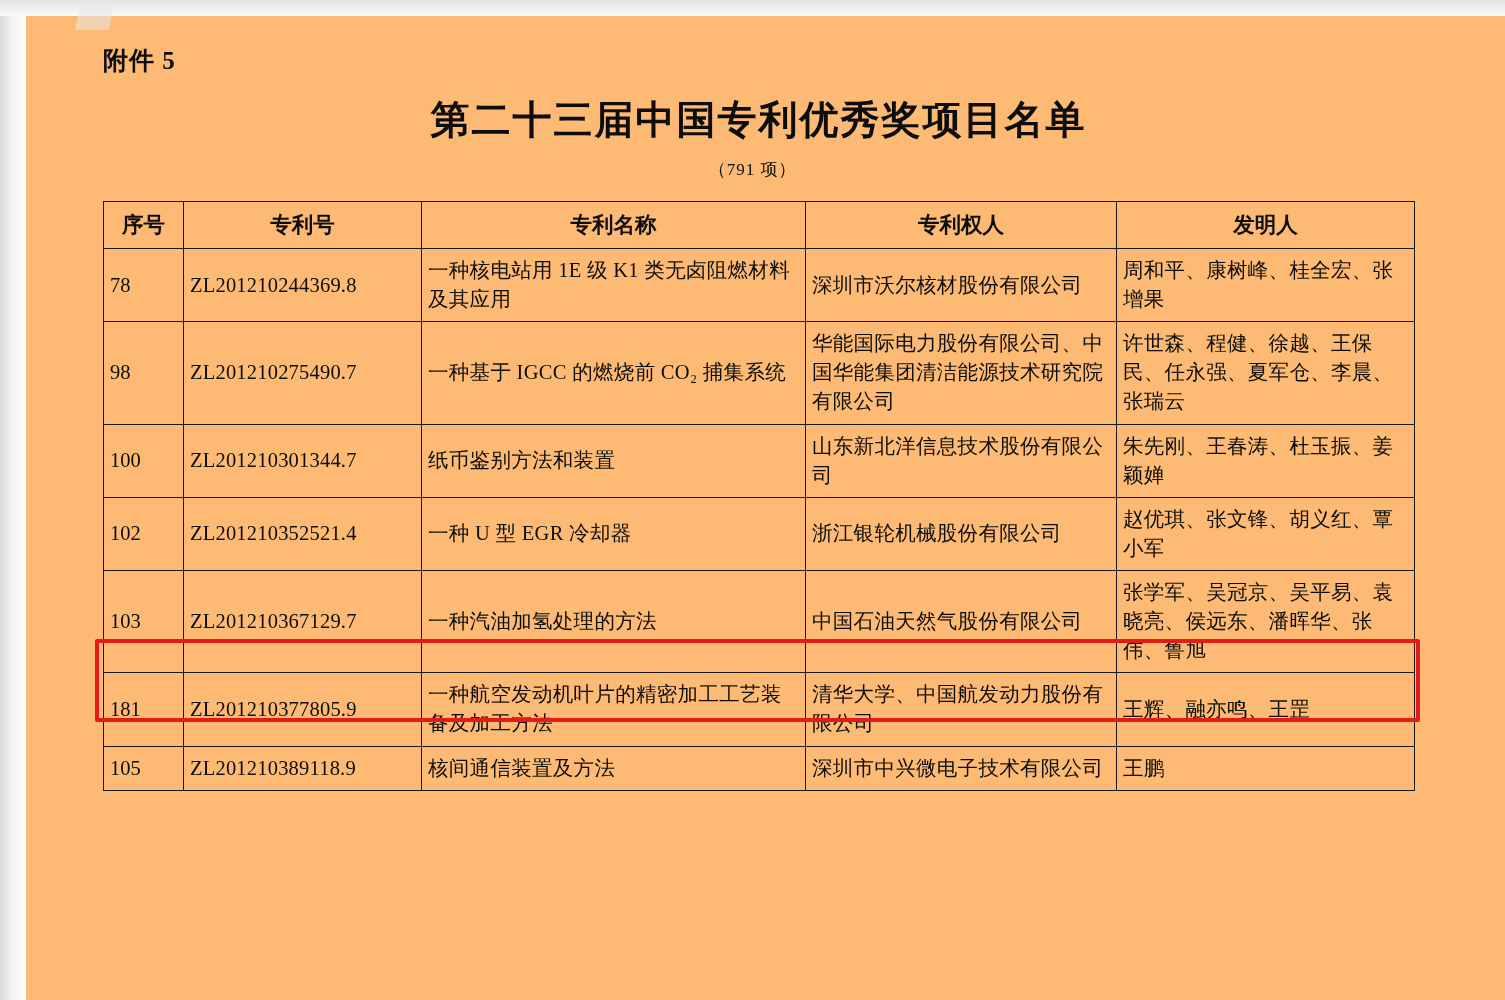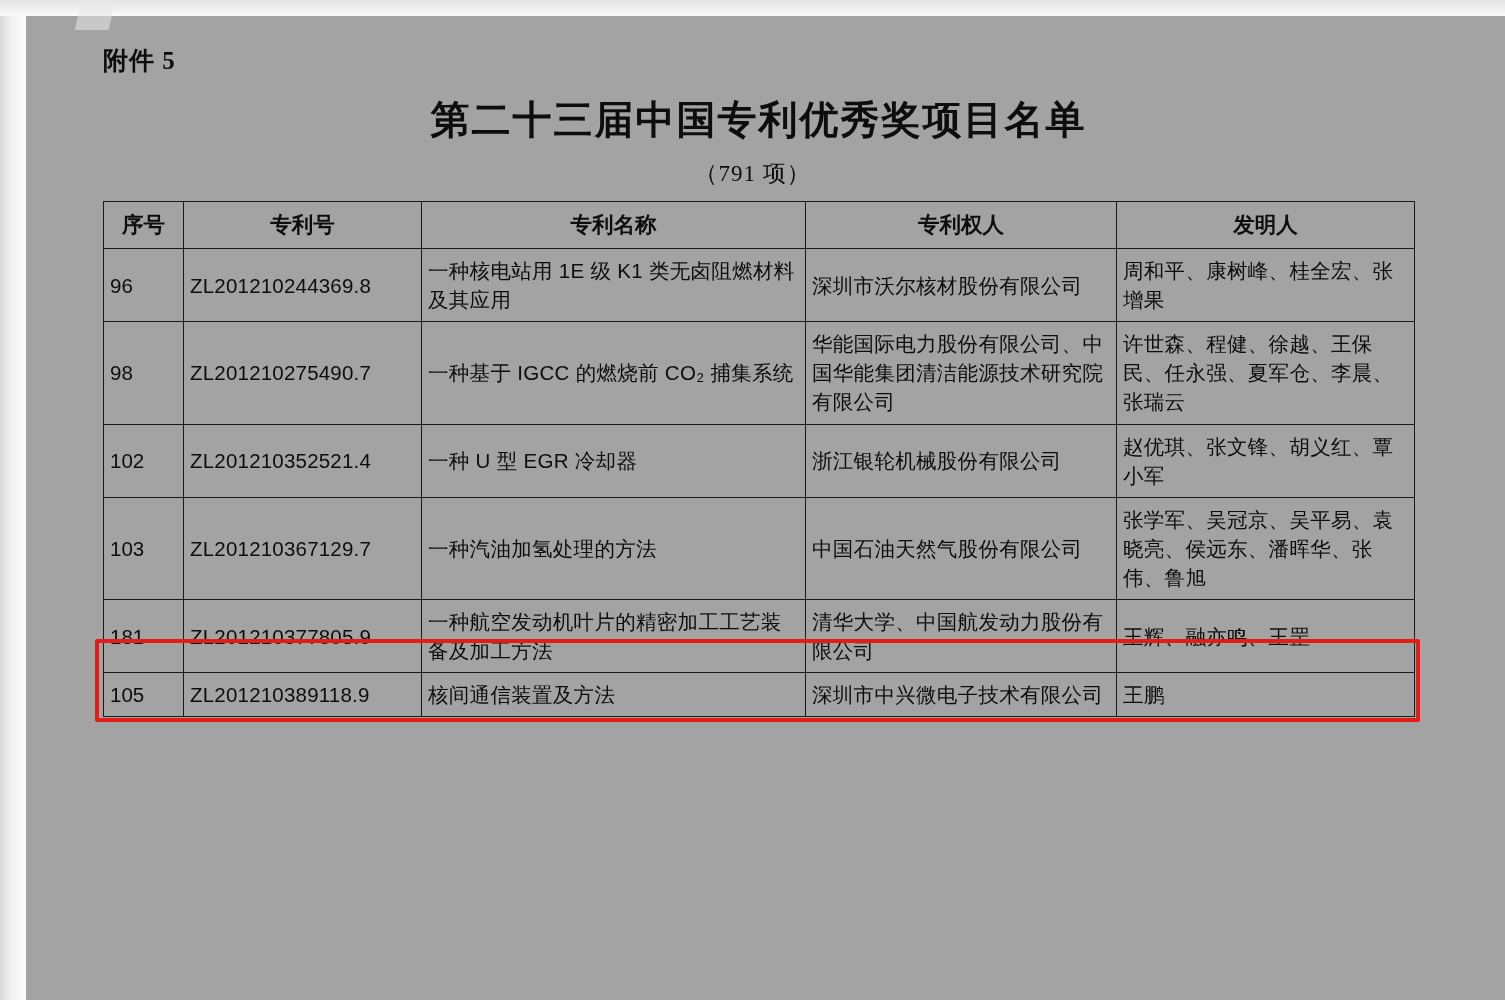--- a/index.html
+++ b/index.html
@@ -12,21 +12,21 @@
     background: #ffffff;
     font-family: "Liberation Serif", "DejaVu Serif", serif;
     color: #0d0d0d;
     overflow: hidden;
     position: relative;
   }
   .page {
     position: relative;
     width: 1505px;
     height: 1000px;
-    background: #a3a3a3;
+    background: #fdba74;
   }
   
   .scan-edge-left {
     position: absolute;
     left: 0; top: 0;
     width: 26px; height: 1000px;
     background: linear-gradient(to right, #d9d9d9 0%, #f2f2f2 45%, #fdfdfd 100%);
   }
   .scan-edge-top {
     position: absolute;
@@ -63,21 +63,21 @@
     font-weight: 700;
     letter-spacing: 2px;
     padding-left: 6px;
   }
   .doc-subtitle {
     position: absolute;
     left: 0;
     top: 158px;
     width: 1505px;
     text-align: center;
-    font-size: 23px;
+    font-size: 17px;
     letter-spacing: 1px;
   }
 
   .table-wrap {
     position: absolute;
     left: 103px;
     top: 201px;
     width: 1311px;
   }
   table.patent-table {
@@ -85,21 +85,21 @@
     width: 1311px;
     table-layout: fixed;
   }
   table.patent-table th,
   table.patent-table td {
     border: 1.6px solid #1a1a1a;
     vertical-align: middle;
     font-size: 20.5px;
     line-height: 1.42;
     padding: 7px 6px;
-    font-family: Liberation Sans, sans-serif;
+    font-family: Liberation Serif, serif;
   }
   table.patent-table th {
     font-weight: 700;
     font-size: 21.5px;
     height: 34px;
     padding: 6px 4px;
   }
   col.c-seq { width: 80px; }
   col.c-no { width: 238px; }
   col.c-name { width: 384px; }
@@ -157,34 +157,41 @@
         <tr>
           <th>序号</th>
           <th>专利号</th>
           <th>专利名称</th>
           <th>专利权人</th>
           <th>发明人</th>
         </tr>
       </thead>
       <tbody>
         <tr>
-          <td class="cell-seq">96</td>
+          <td class="cell-seq">78</td>
           <td class="cell-no">ZL201210244369.8</td>
           <td class="cell-name">一种核电站用 1E 级 K1 类无卤阻燃材料及其应用</td>
           <td class="cell-owner">深圳市沃尔核材股份有限公司</td>
           <td class="cell-inv">周和平、康树峰、桂全宏、张增果</td>
         </tr>
         <tr>
           <td class="cell-seq">98</td>
           <td class="cell-no">ZL201210275490.7</td>
           <td class="cell-name">一种基于 IGCC 的燃烧前 CO₂ 捕集系统</td>
           <td class="cell-owner">华能国际电力股份有限公司、中国华能集团清洁能源技术研究院有限公司</td>
           <td class="cell-inv">许世森、程健、徐越、王保民、任永强、夏军仓、李晨、张瑞云</td>
         </tr>
         <tr>
+          <td class="cell-seq">100</td>
+          <td class="cell-no">ZL201210301344.7</td>
+          <td class="cell-name">纸币鉴别方法和装置</td>
+          <td class="cell-owner">山东新北洋信息技术股份有限公司</td>
+          <td class="cell-inv">朱先刚、王春涛、杜玉振、姜颖婵</td>
+        </tr>
+        <tr>
           <td class="cell-seq">102</td>
           <td class="cell-no">ZL201210352521.4</td>
           <td class="cell-name">一种 U 型 EGR 冷却器</td>
           <td class="cell-owner">浙江银轮机械股份有限公司</td>
           <td class="cell-inv">赵优琪、张文锋、胡义红、覃小军</td>
         </tr>
         <tr>
           <td class="cell-seq">103</td>
           <td class="cell-no">ZL201210367129.7</td>
           <td class="cell-name">一种汽油加氢处理的方法</td>

